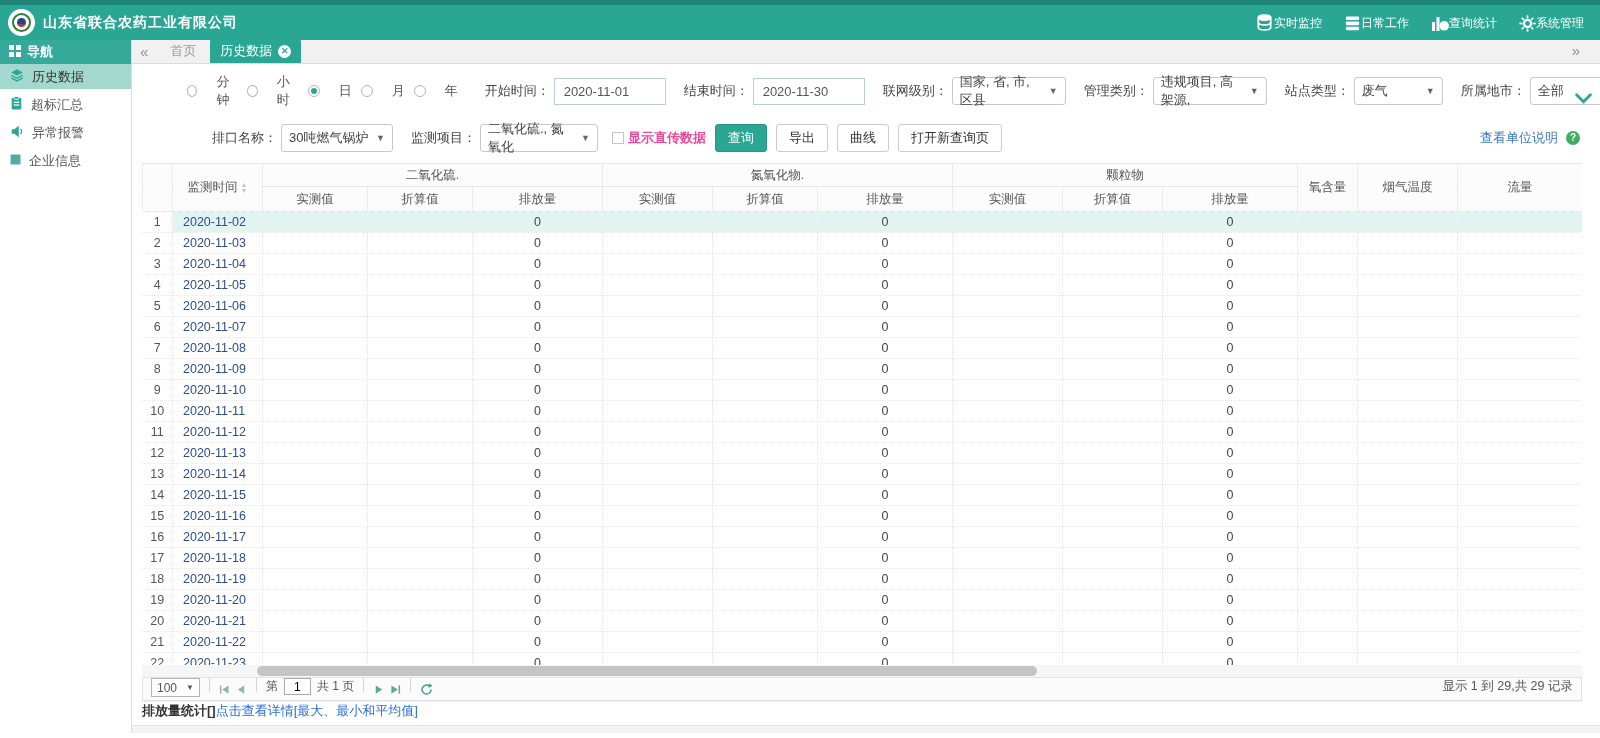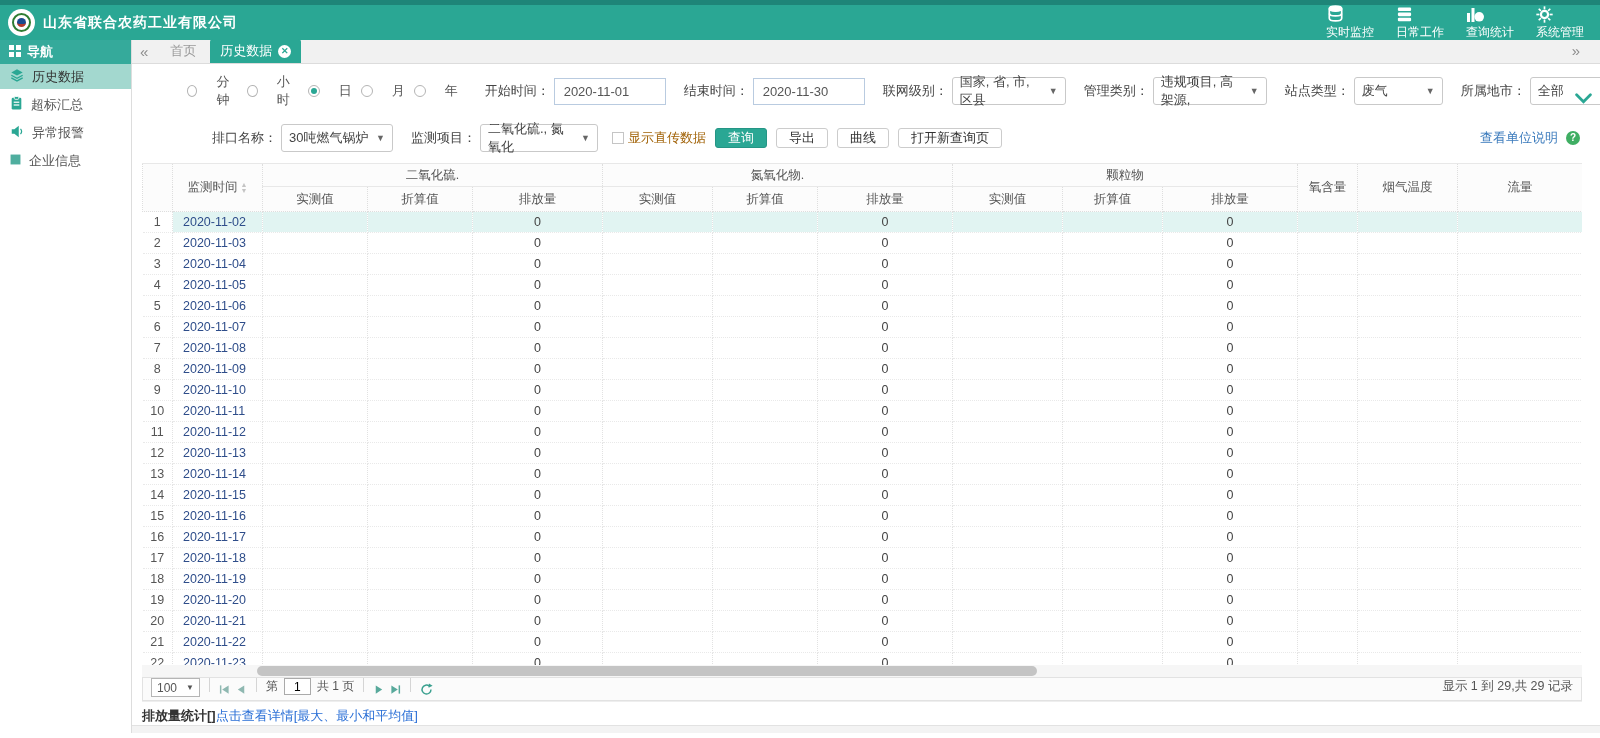--- a/index.html
+++ b/index.html
@@ -9,21 +9,21 @@
   
   .topbar { height:40px; background:#2aa794; border-top:5px solid #1e8578;
     display:flex; align-items:center; color:#fff; padding-left:8px; }
   .logo { width:27px; height:27px; border-radius:50%; background:#fff;
     display:flex; align-items:center; justify-content:center; flex:0 0 auto; }
   .logo-inner { width:19px; height:19px; border-radius:50%; border:2px solid #2e7d32;
     background:#fff; display:flex; align-items:center; justify-content:center; }
   .logo-core { width:9px; height:9px; border-radius:50%; background:#1a4a8f; border-bottom:3px solid #b23b2e; }
   .app-title { font-size:14px; font-weight:bold; margin-left:8px; letter-spacing:1px; }
   .topnav { margin-left:auto; display:flex; gap:22px; padding-right:16px; }
-  .topnav-item { display:flex; flex-direction:column; cursor:pointer; }
+  .topnav-item { display:flex; flex-direction:row; align-items:center; cursor:pointer; }
   .topnav-item .ticon { height:18px; display:flex; align-items:flex-end; }
   .topnav-item .tlabel { font-size:12px; margin-top:1px; white-space:nowrap; }
 
   
   .main { display:flex; height:693px; }
   .sidebar { width:132px; background:#fff; border-right:1px solid #ddd; flex:0 0 auto; }
   .side-head { height:24px; background:#35aa9b; color:#fff; display:flex; align-items:center;
     gap:6px; padding-left:9px; font-size:13px; font-weight:bold; }
   .side-item { height:25px; margin-bottom:3px; display:flex; align-items:center; gap:8px;
     padding-left:10px; font-size:13px; color:#555; cursor:pointer; }
@@ -53,22 +53,22 @@
   .rdot { width:12px; height:12px; border:1px solid #b5b5b5; border-radius:50%; background:#fff; position:relative; }
   .rdot.on::after { content:""; position:absolute; inset:2px; border-radius:50%; background:#2aa794; }
   .flabel { margin:0 4px 0 18px; white-space:nowrap; }
   .tinput { width:112px; height:27px; border:1px solid #b9cbe0; padding:0 9px;
     font-size:13px; color:#555; font-family:"Liberation Sans",sans-serif; }
   .selbox { height:28px; border:1px solid #c9c9c9; border-radius:3px; background:#fff;
     display:flex; align-items:center; padding:0 7px; font-size:13px; color:#444; cursor:pointer; }
   .selbox .caret { color:#666; font-size:9px; margin-left:auto; padding-left:6px; }
   .w112 { width:112px; } .w118 { width:118px; } .w104 { width:92px; }
   .chk { width:12px; height:12px; border:1px solid #c5c5c5; background:#fff; margin:0 4px 0 14px; }
-  .chk-label { color:#a16207; }
-  .btn { height:20px; padding:0 12px; font-size:13px; border-radius:3px; margin-left:9px;
+  .chk-label { color:#ec4899;font-weight:bold; }
+  .btn { height:28px; padding:0 12px; font-size:13px; border-radius:3px; margin-left:9px;
     cursor:pointer; font-family:"Liberation Sans",sans-serif; }
   .btn-primary { background:#2aa794; color:#fff; border:1px solid #259585; }
   .btn-plain { background:#fff; color:#333; border:1px solid #ccc; }
   .unit-link { margin-left:auto; padding-right:58px; color:#3a7abc; font-size:13px;
     display:flex; align-items:center; gap:8px; cursor:pointer; }
   .help-icon { width:14px; height:14px; border-radius:50%; background:#3fae63; color:#fff;
     font-size:10px; line-height:14px; text-align:center; font-weight:bold; }
   .collapse-toggle { position:absolute; right:46px; top:26px; cursor:pointer; }
 
   
@@ -98,21 +98,21 @@
   .pgsel { border:1px solid #b5b5b5; background:#fff; height:19px; display:flex;
     align-items:center; gap:9px; padding:0 5px; cursor:pointer; }
   .pgsel .caret { font-size:8px; color:#555; }
   .pg-sep { width:1px; height:14px; background:#d5d5d5; margin:0 3px; }
   .pg-ico { display:flex; align-items:center; cursor:pointer; }
   .pg-input { width:27px; height:17px; border:1px solid #aaa; text-align:center; font-size:12px;
     font-family:"Liberation Sans",sans-serif; }
   .pg-summary { margin-left:auto; color:#555; font-size:12.5px; }
 
   
-  .statusbar { height:24px; width:1440px; margin-left:10px; display:flex; align-items:flex-end;
+  .statusbar { height:24px; width:1440px; margin-left:10px; display:flex; align-items:flex-start;
     font-size:13px; border-top:1px solid #eee; }
   .status-bold { color:#333; font-weight:bold; }
   .status-link { color:#2a6fd6; cursor:pointer; }
   .bottom-strip { flex:1; background:#f3f3f3; border-top:1px solid #e2e2e2; }
 
   
   .vscroll { position:absolute; top:0; right:0; width:10px; height:100%; background:#f4f4f4; }
   .vthumb { position:absolute; top:14px; right:1px; width:8px; height:52px;
     background:#5cb85c; border-radius:4px; cursor:pointer; }
 </style>

